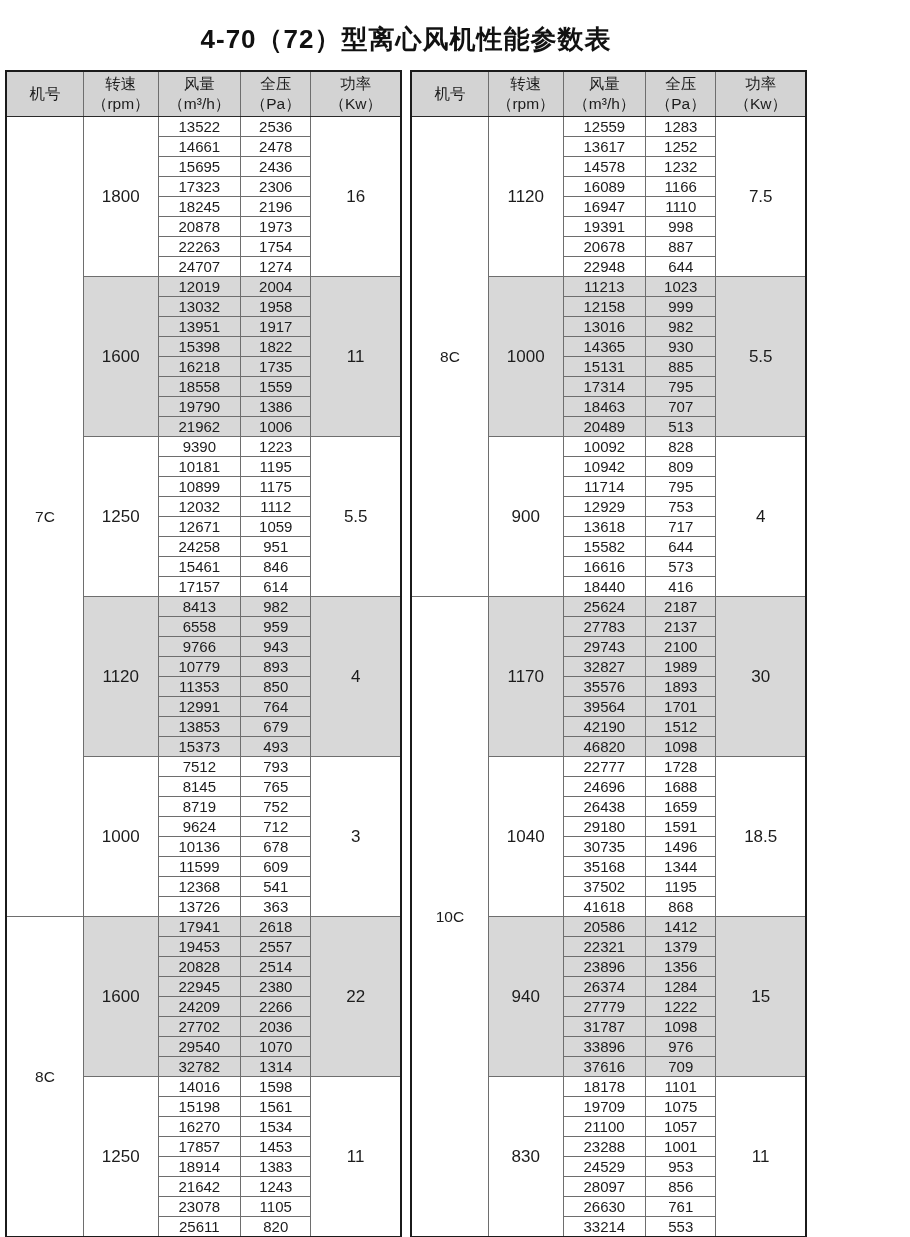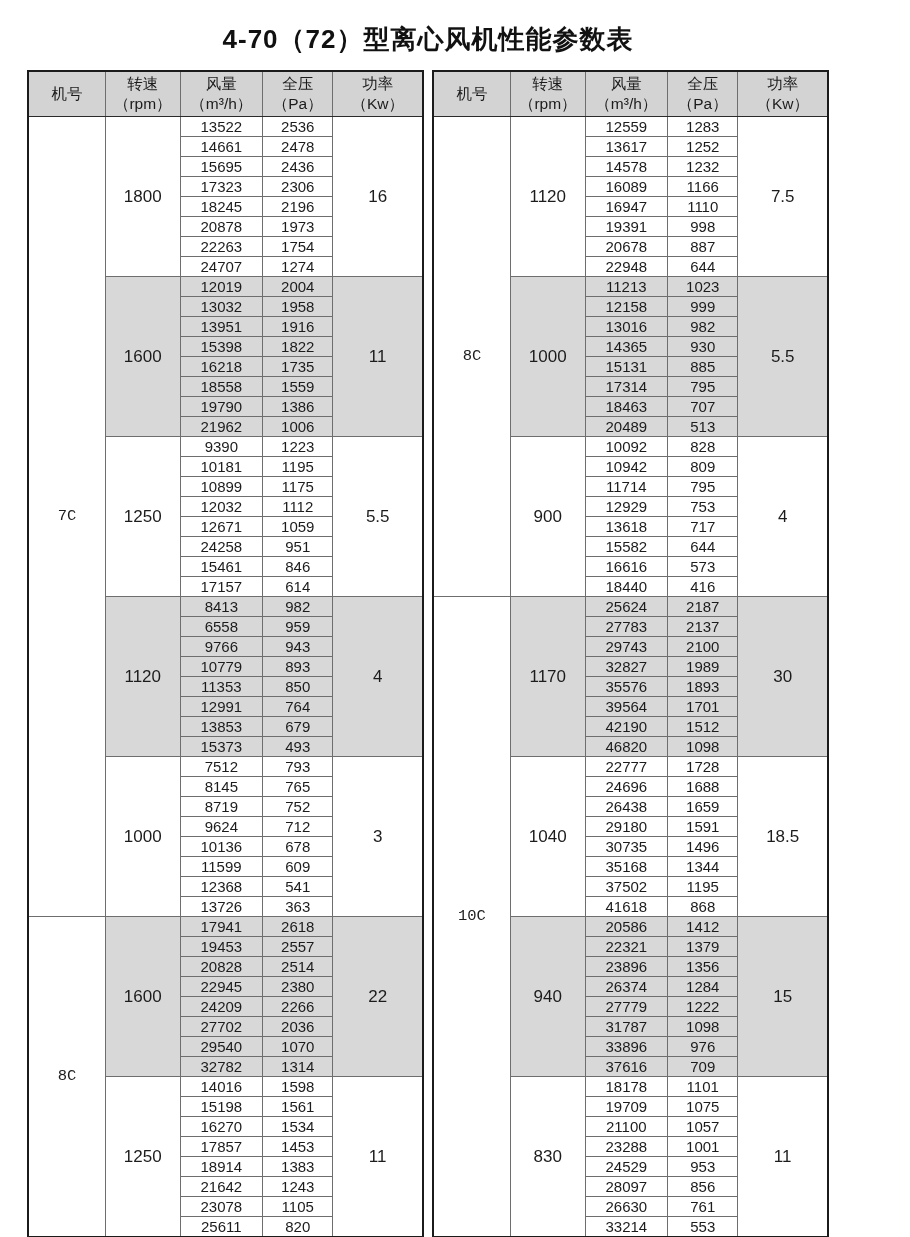--- a/index.html
+++ b/index.html
@@ -8,21 +8,20 @@
     background: #ffffff;
     width: 910px;
     height: 1237px;
     overflow: hidden;
     font-family: "Liberation Sans", "DejaVu Sans", sans-serif;
   }
   .page {
     width: 812px;
     height: 1237px;
     position: relative;
-    padding-left: 22px;
   }
   .title {
     margin: 0;
     padding-top: 22px;
     text-align: center;
     font-size: 26px;
     font-weight: 700;
     color: #111111;
     letter-spacing: 1px;
   }
@@ -60,21 +59,20 @@
     height: 19px;
     font-size: 15px;
     line-height: 1;
   }
   table.fan-table td.shaded {
     background: #d8d8d8;
   }
   table.fan-table td.model-cell {
     background: #ffffff;
     font-size: 15.5px;
-    font-family: Liberation Mono, monospace;
   }
   table.fan-table td.rpm-cell,
   table.fan-table td.power-cell {
     font-size: 17px;
   }
 </style>
 </head>
 <body>
 
 <div class="page">
@@ -138,21 +136,21 @@
             <td class="shaded">12019</td>
             <td class="shaded">2004</td>
             <td rowspan="8" class="power-cell shaded">11</td>
           </tr>
           <tr>
             <td class="shaded">13032</td>
             <td class="shaded">1958</td>
           </tr>
           <tr>
             <td class="shaded">13951</td>
-            <td class="shaded">1916</td>
+            <td class="shaded">1917</td>
           </tr>
           <tr>
             <td class="shaded">15398</td>
             <td class="shaded">1822</td>
           </tr>
           <tr>
             <td class="shaded">16218</td>
             <td class="shaded">1735</td>
           </tr>
           <tr>

